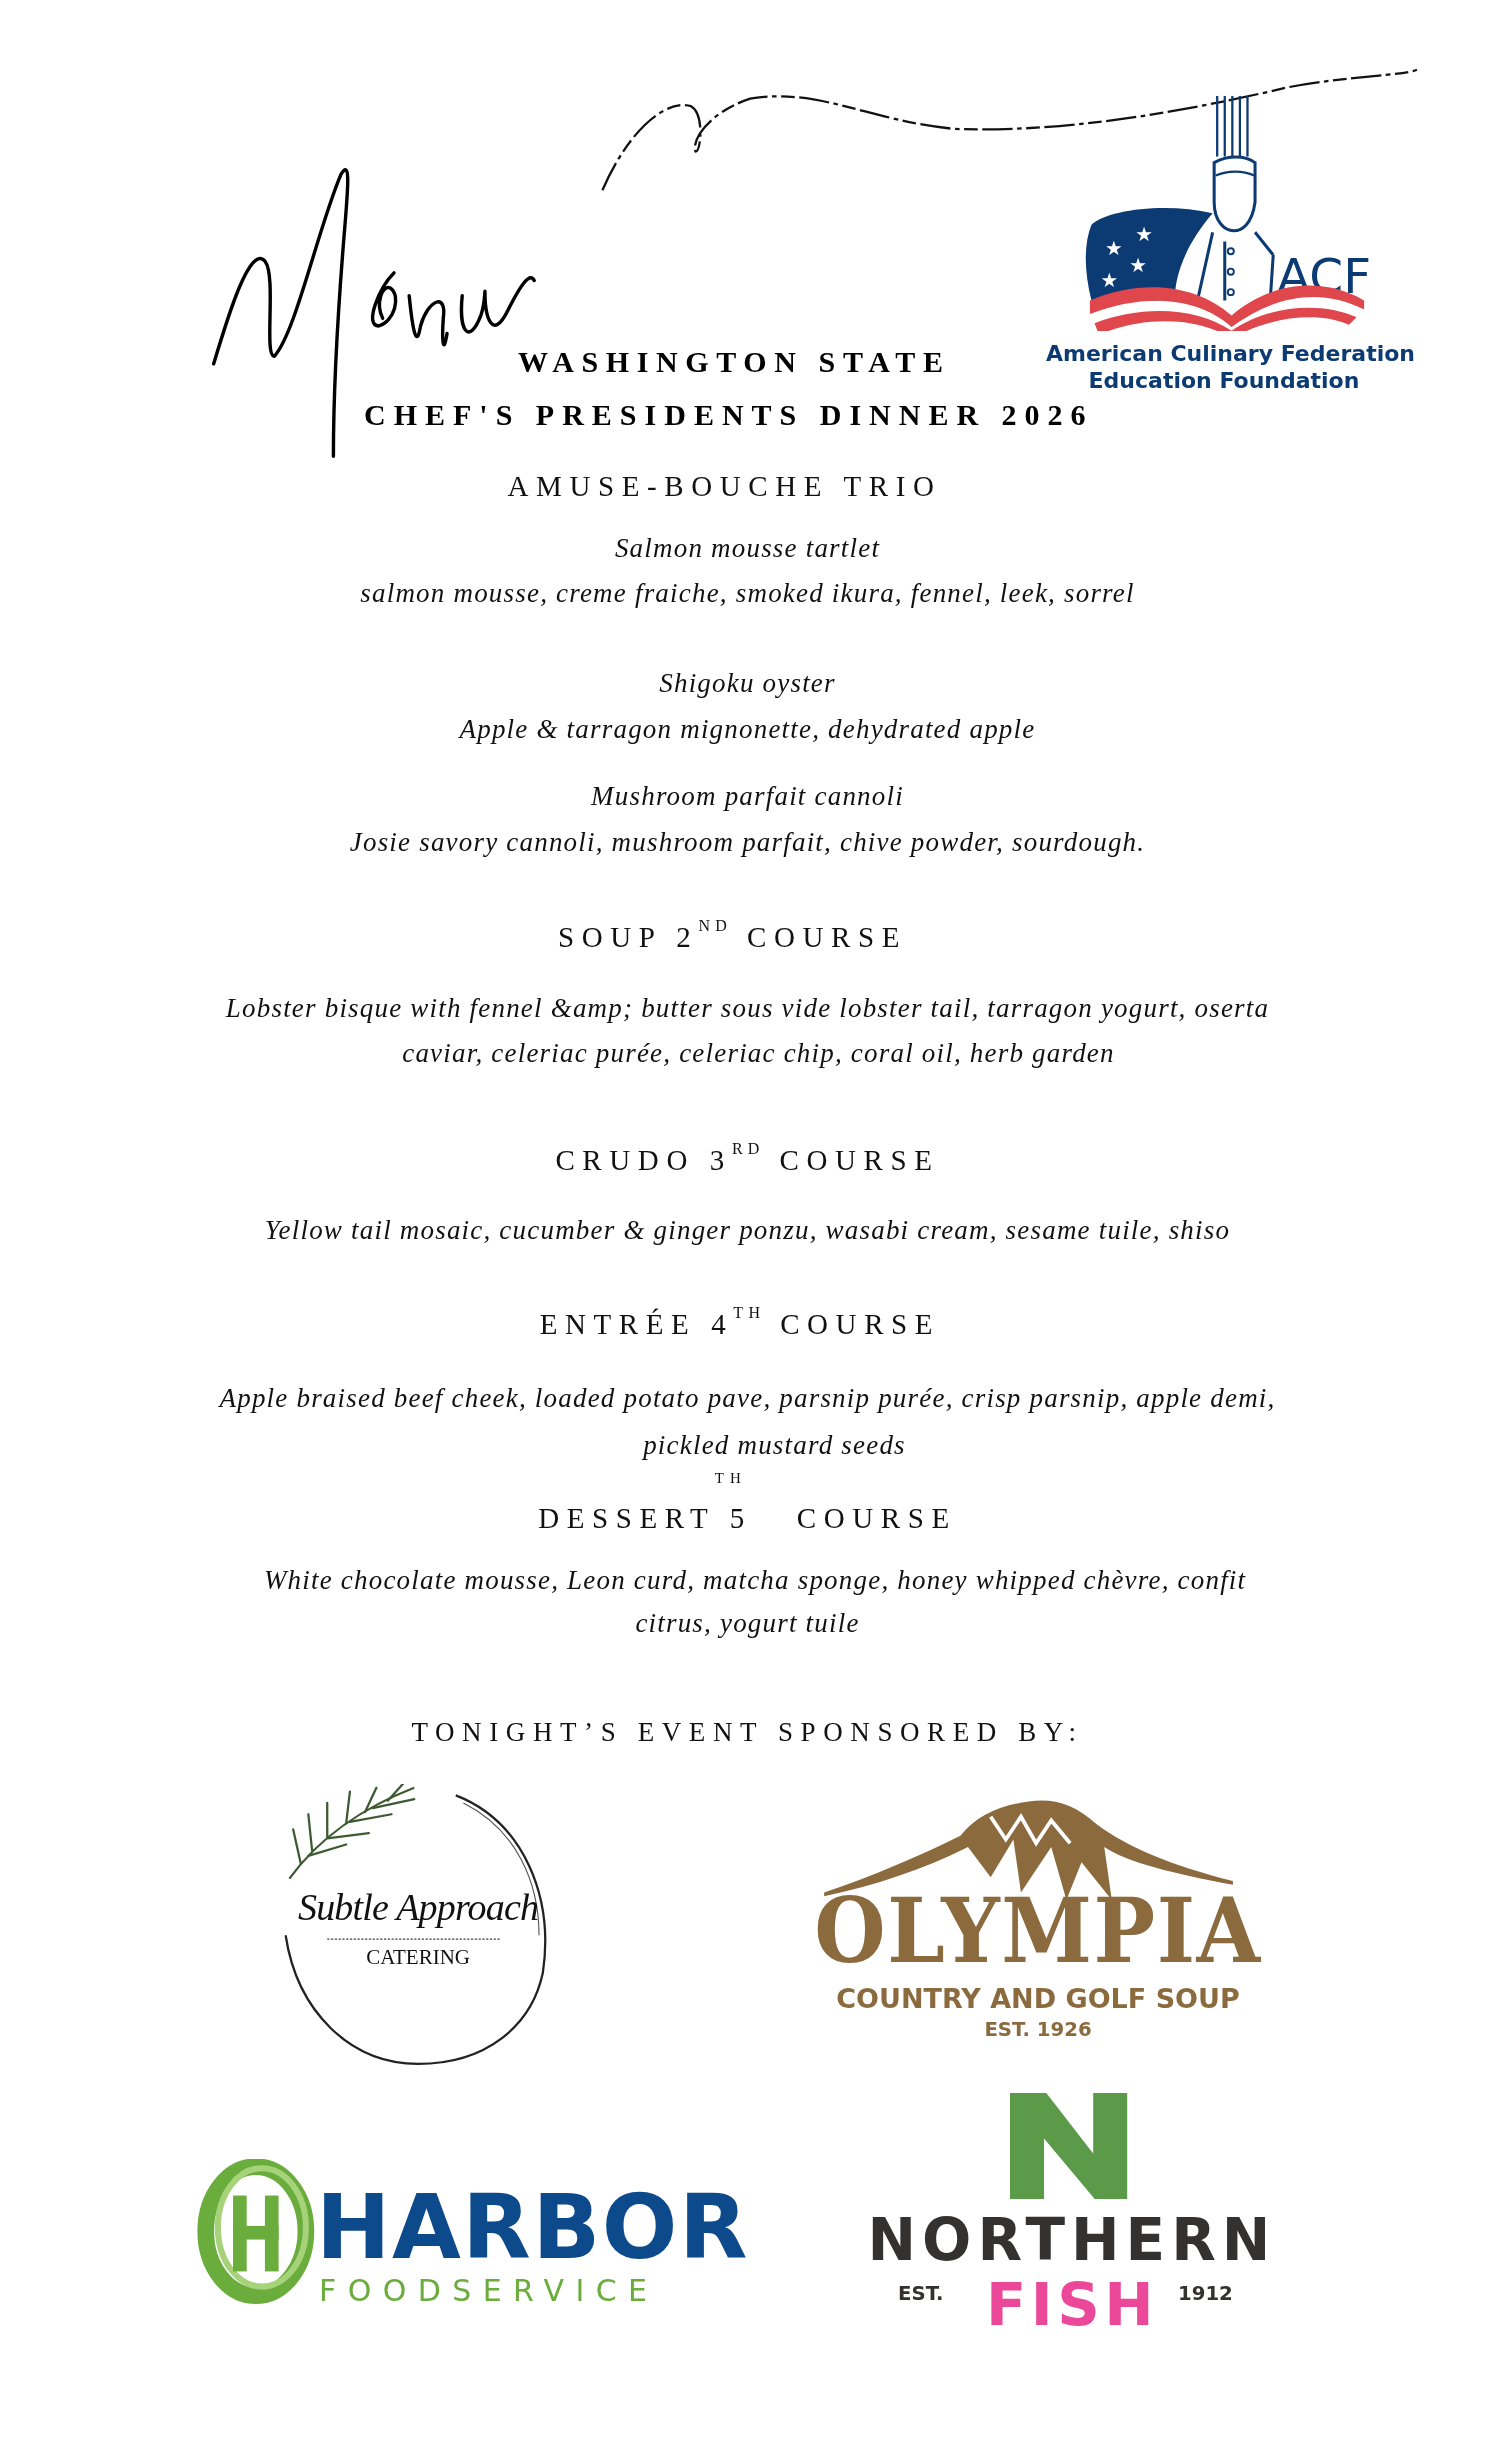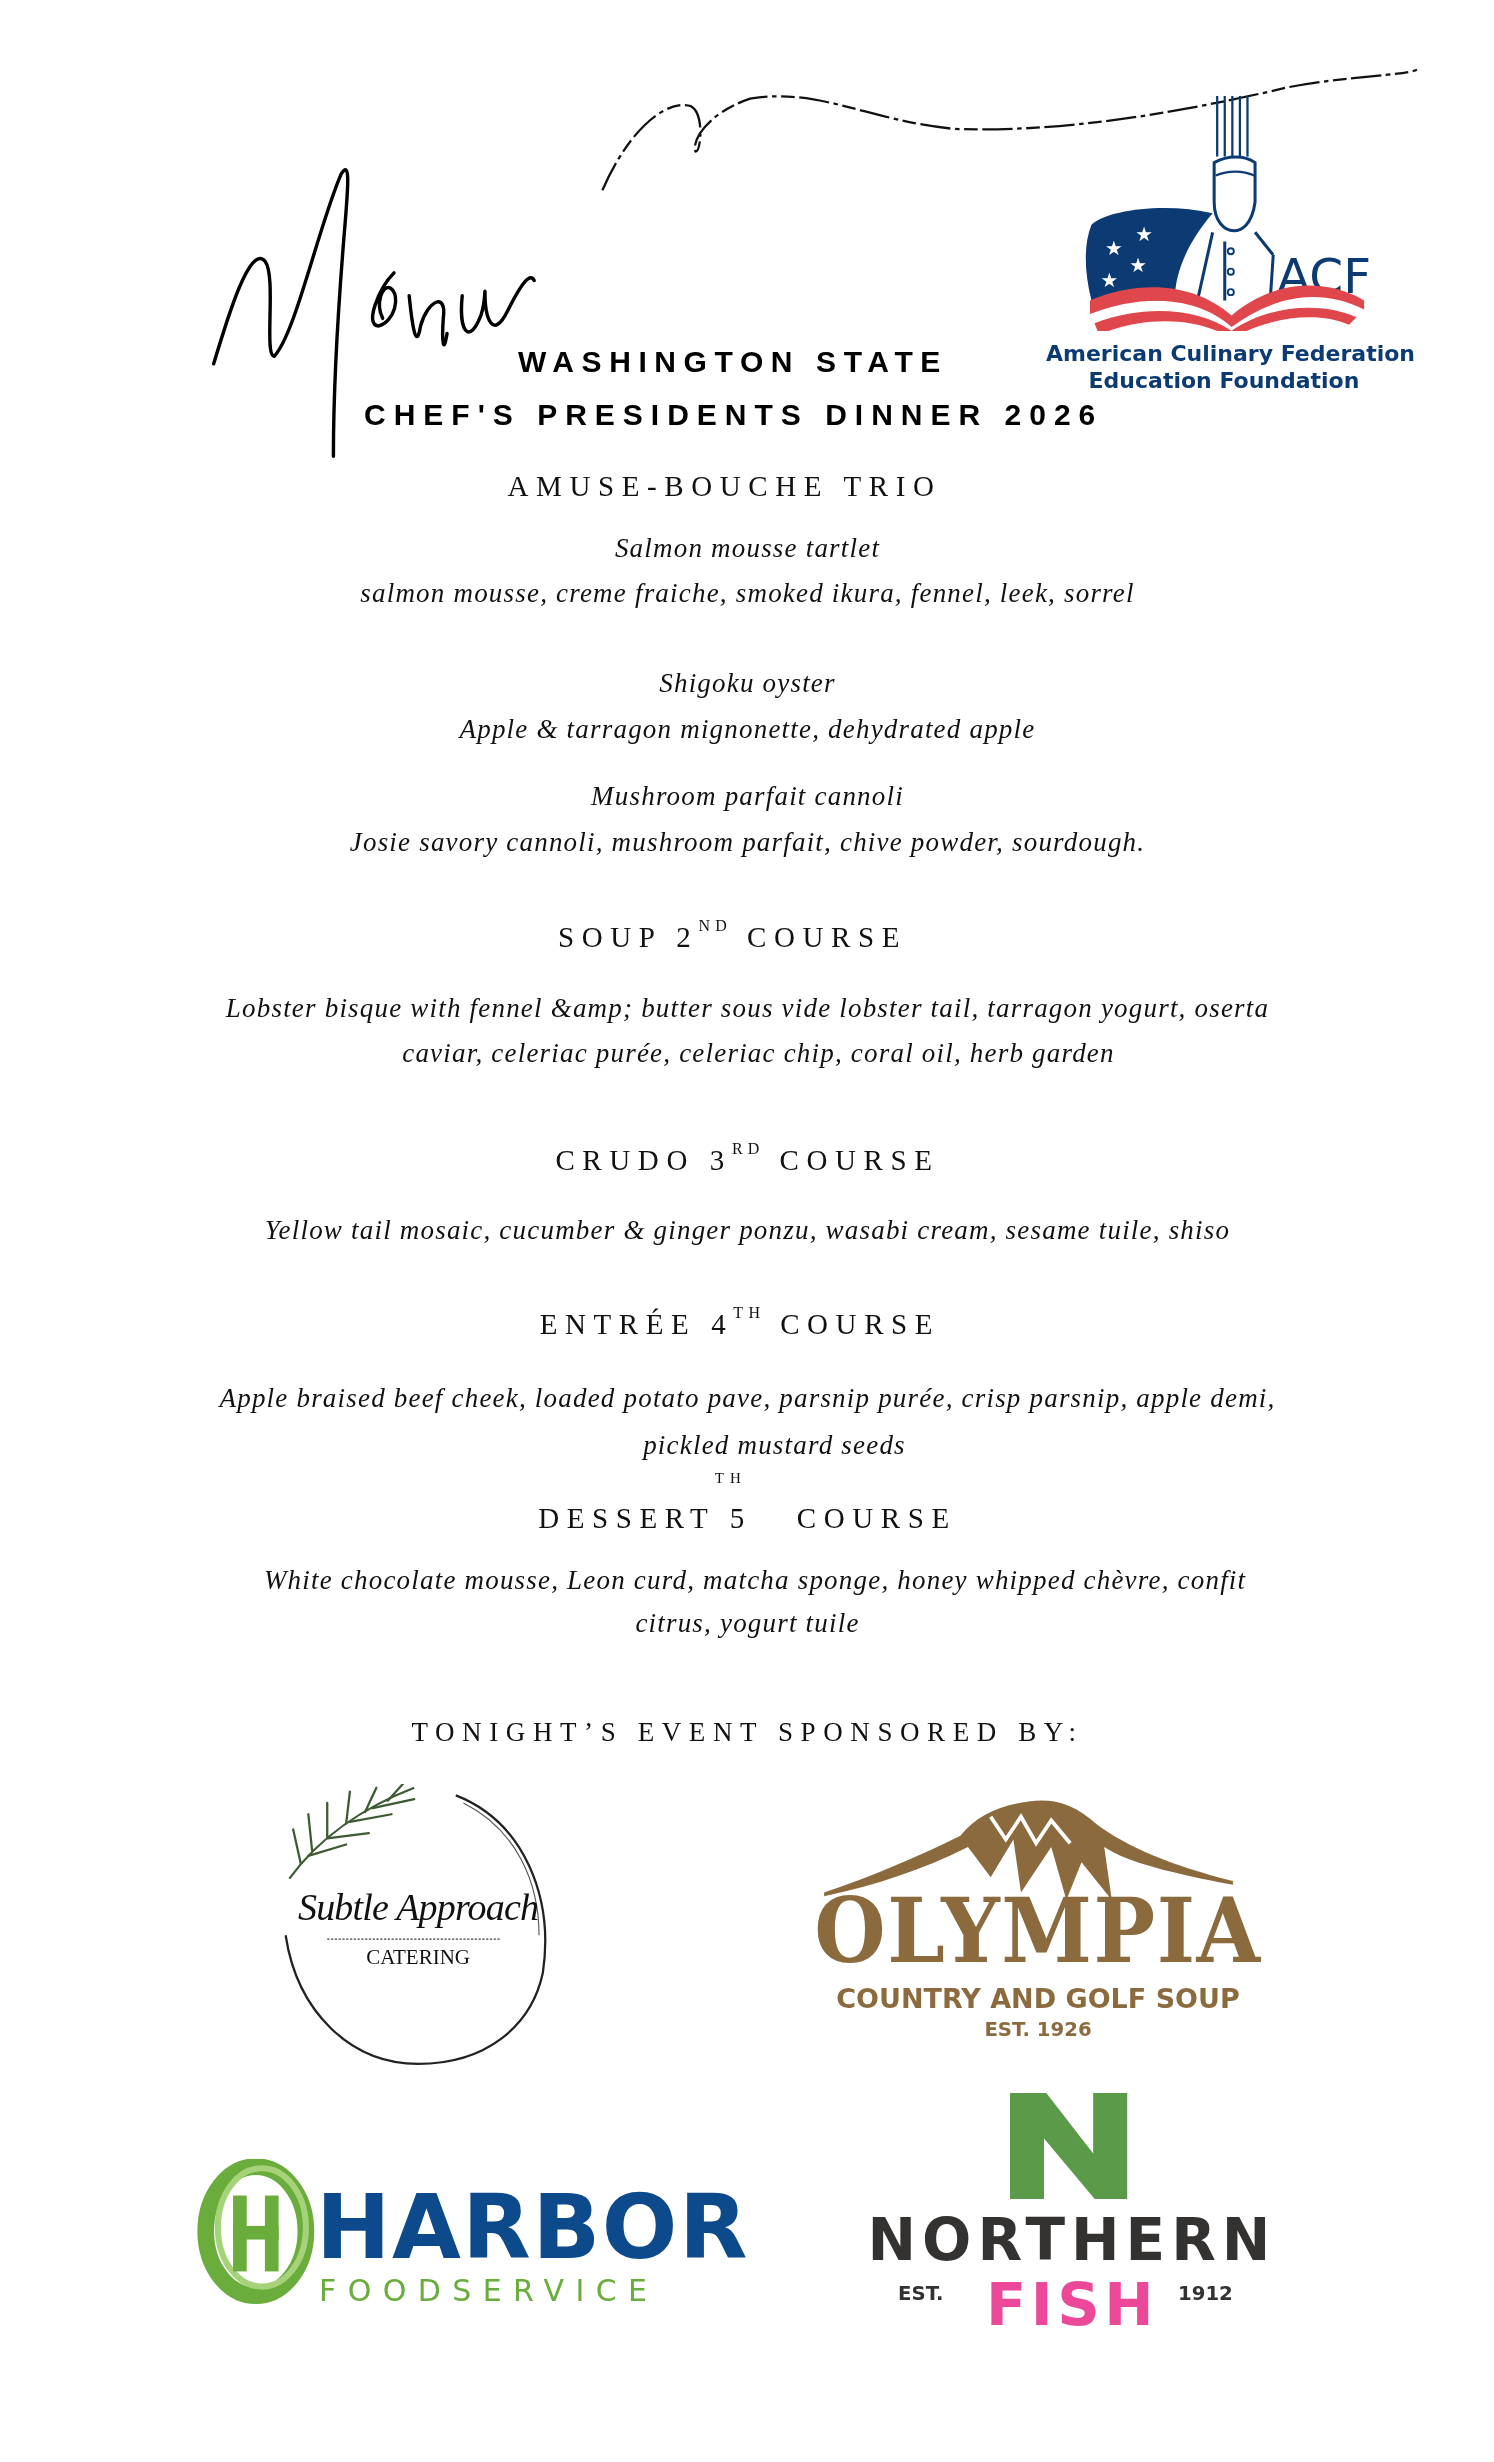--- a/index.html
+++ b/index.html
@@ -1,19 +1,19 @@
 <!DOCTYPE html>
 <html style="font-size:12px"><head>
 <meta charset="utf-8">
 <style>
   html, body { margin:0; padding:0; background:#ffffff; }
   body { width:1495px; height:2462px; position:relative; overflow:hidden; color:#111; }
   .abs { position:absolute; }
   .center-line { position:absolute; left:0; width:1495px; text-align:center; white-space:nowrap; }
-  .title-sans { font-family:Liberation Sans, sans-serif; font-weight:bold; letter-spacing:8.3px; color:#000; }
+  .title-sans { font-family:Liberation Serif, serif; font-weight:bold; letter-spacing:8.3px; color:#000; }
   .course-head { font-family:"Liberation Serif", serif; font-size:29px; letter-spacing:7.6px; color:#111; }
   .course-head sup { font-size:16px; letter-spacing:5.3px; vertical-align:top; position:relative; top:-4.5px; }
   .item { font-family:"Liberation Serif", serif; font-style:italic; font-size:27px; letter-spacing:1.2px; color:#111; }
   .stray-th { font-family:"Liberation Serif", serif; font-size:15px; letter-spacing:6px; color:#111; }
   .sponsor-head { font-family:"Liberation Serif", serif; font-size:27px; letter-spacing:7.6px; color:#111; }
   .acf-text { font-family:"DejaVu Sans", sans-serif; font-weight:bold; color:#0c3b74; text-align:center; white-space:nowrap; }
   .logo-text { white-space:nowrap; }
 </style>
 </head>
 <body>

